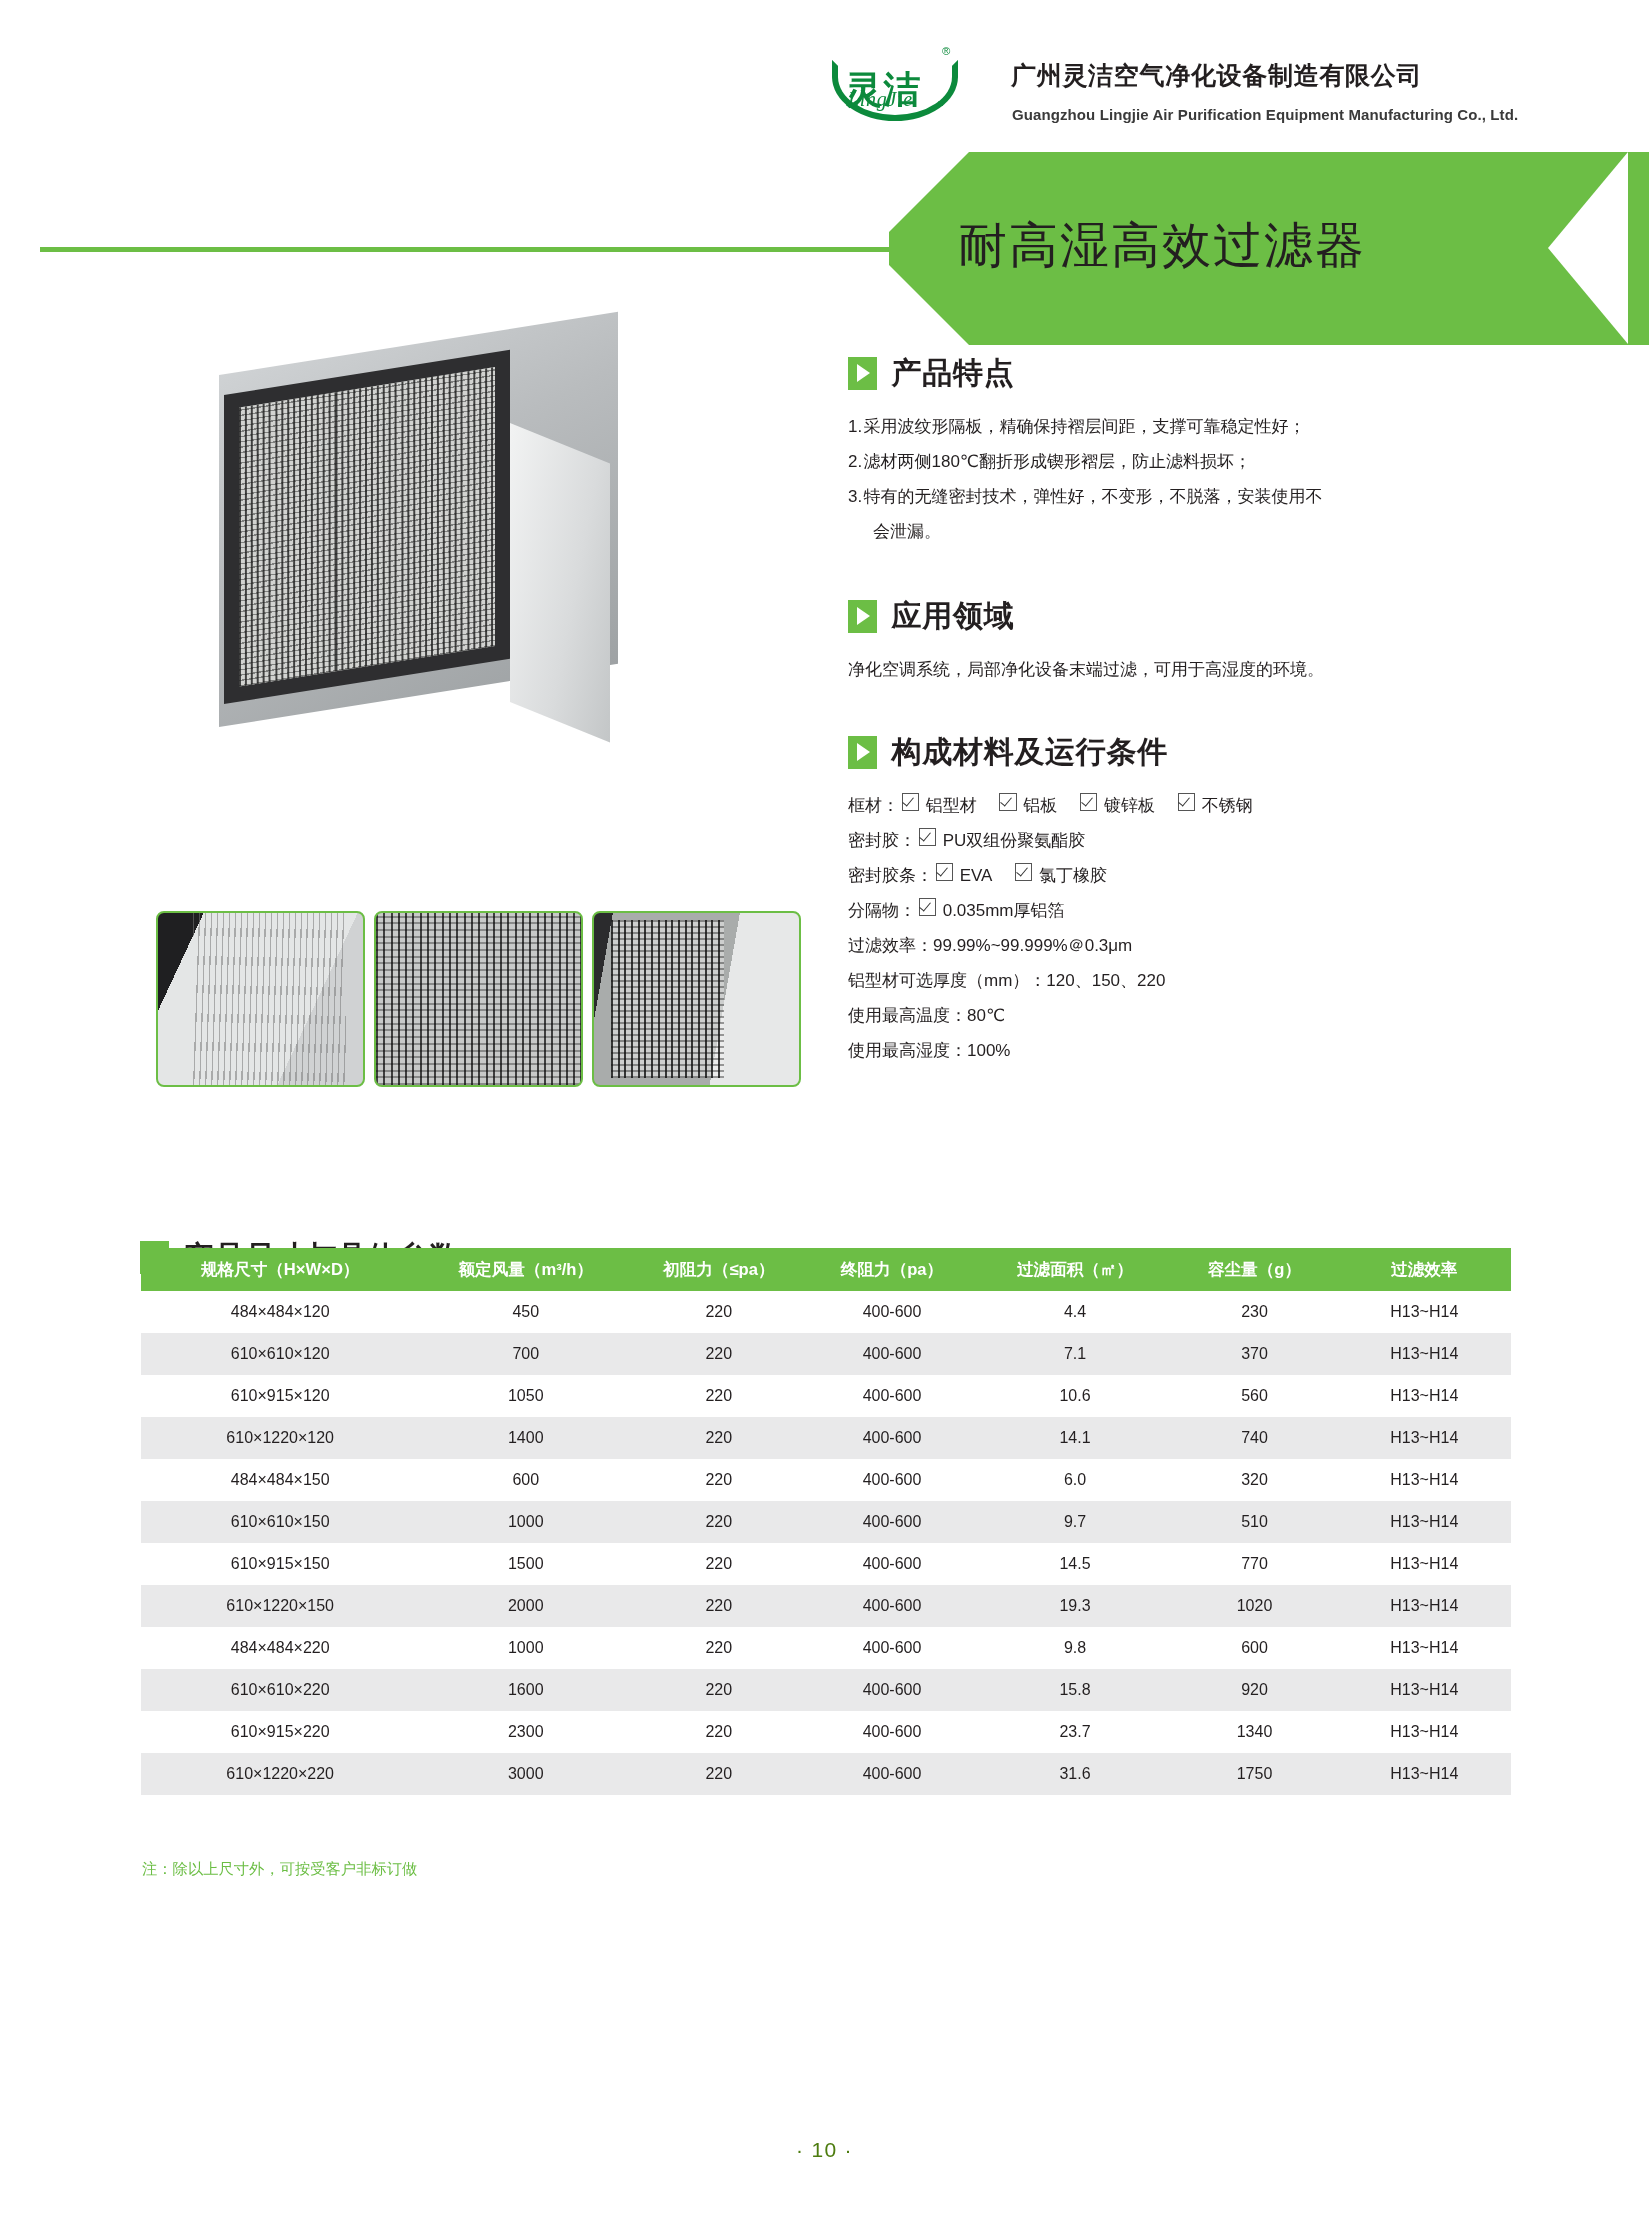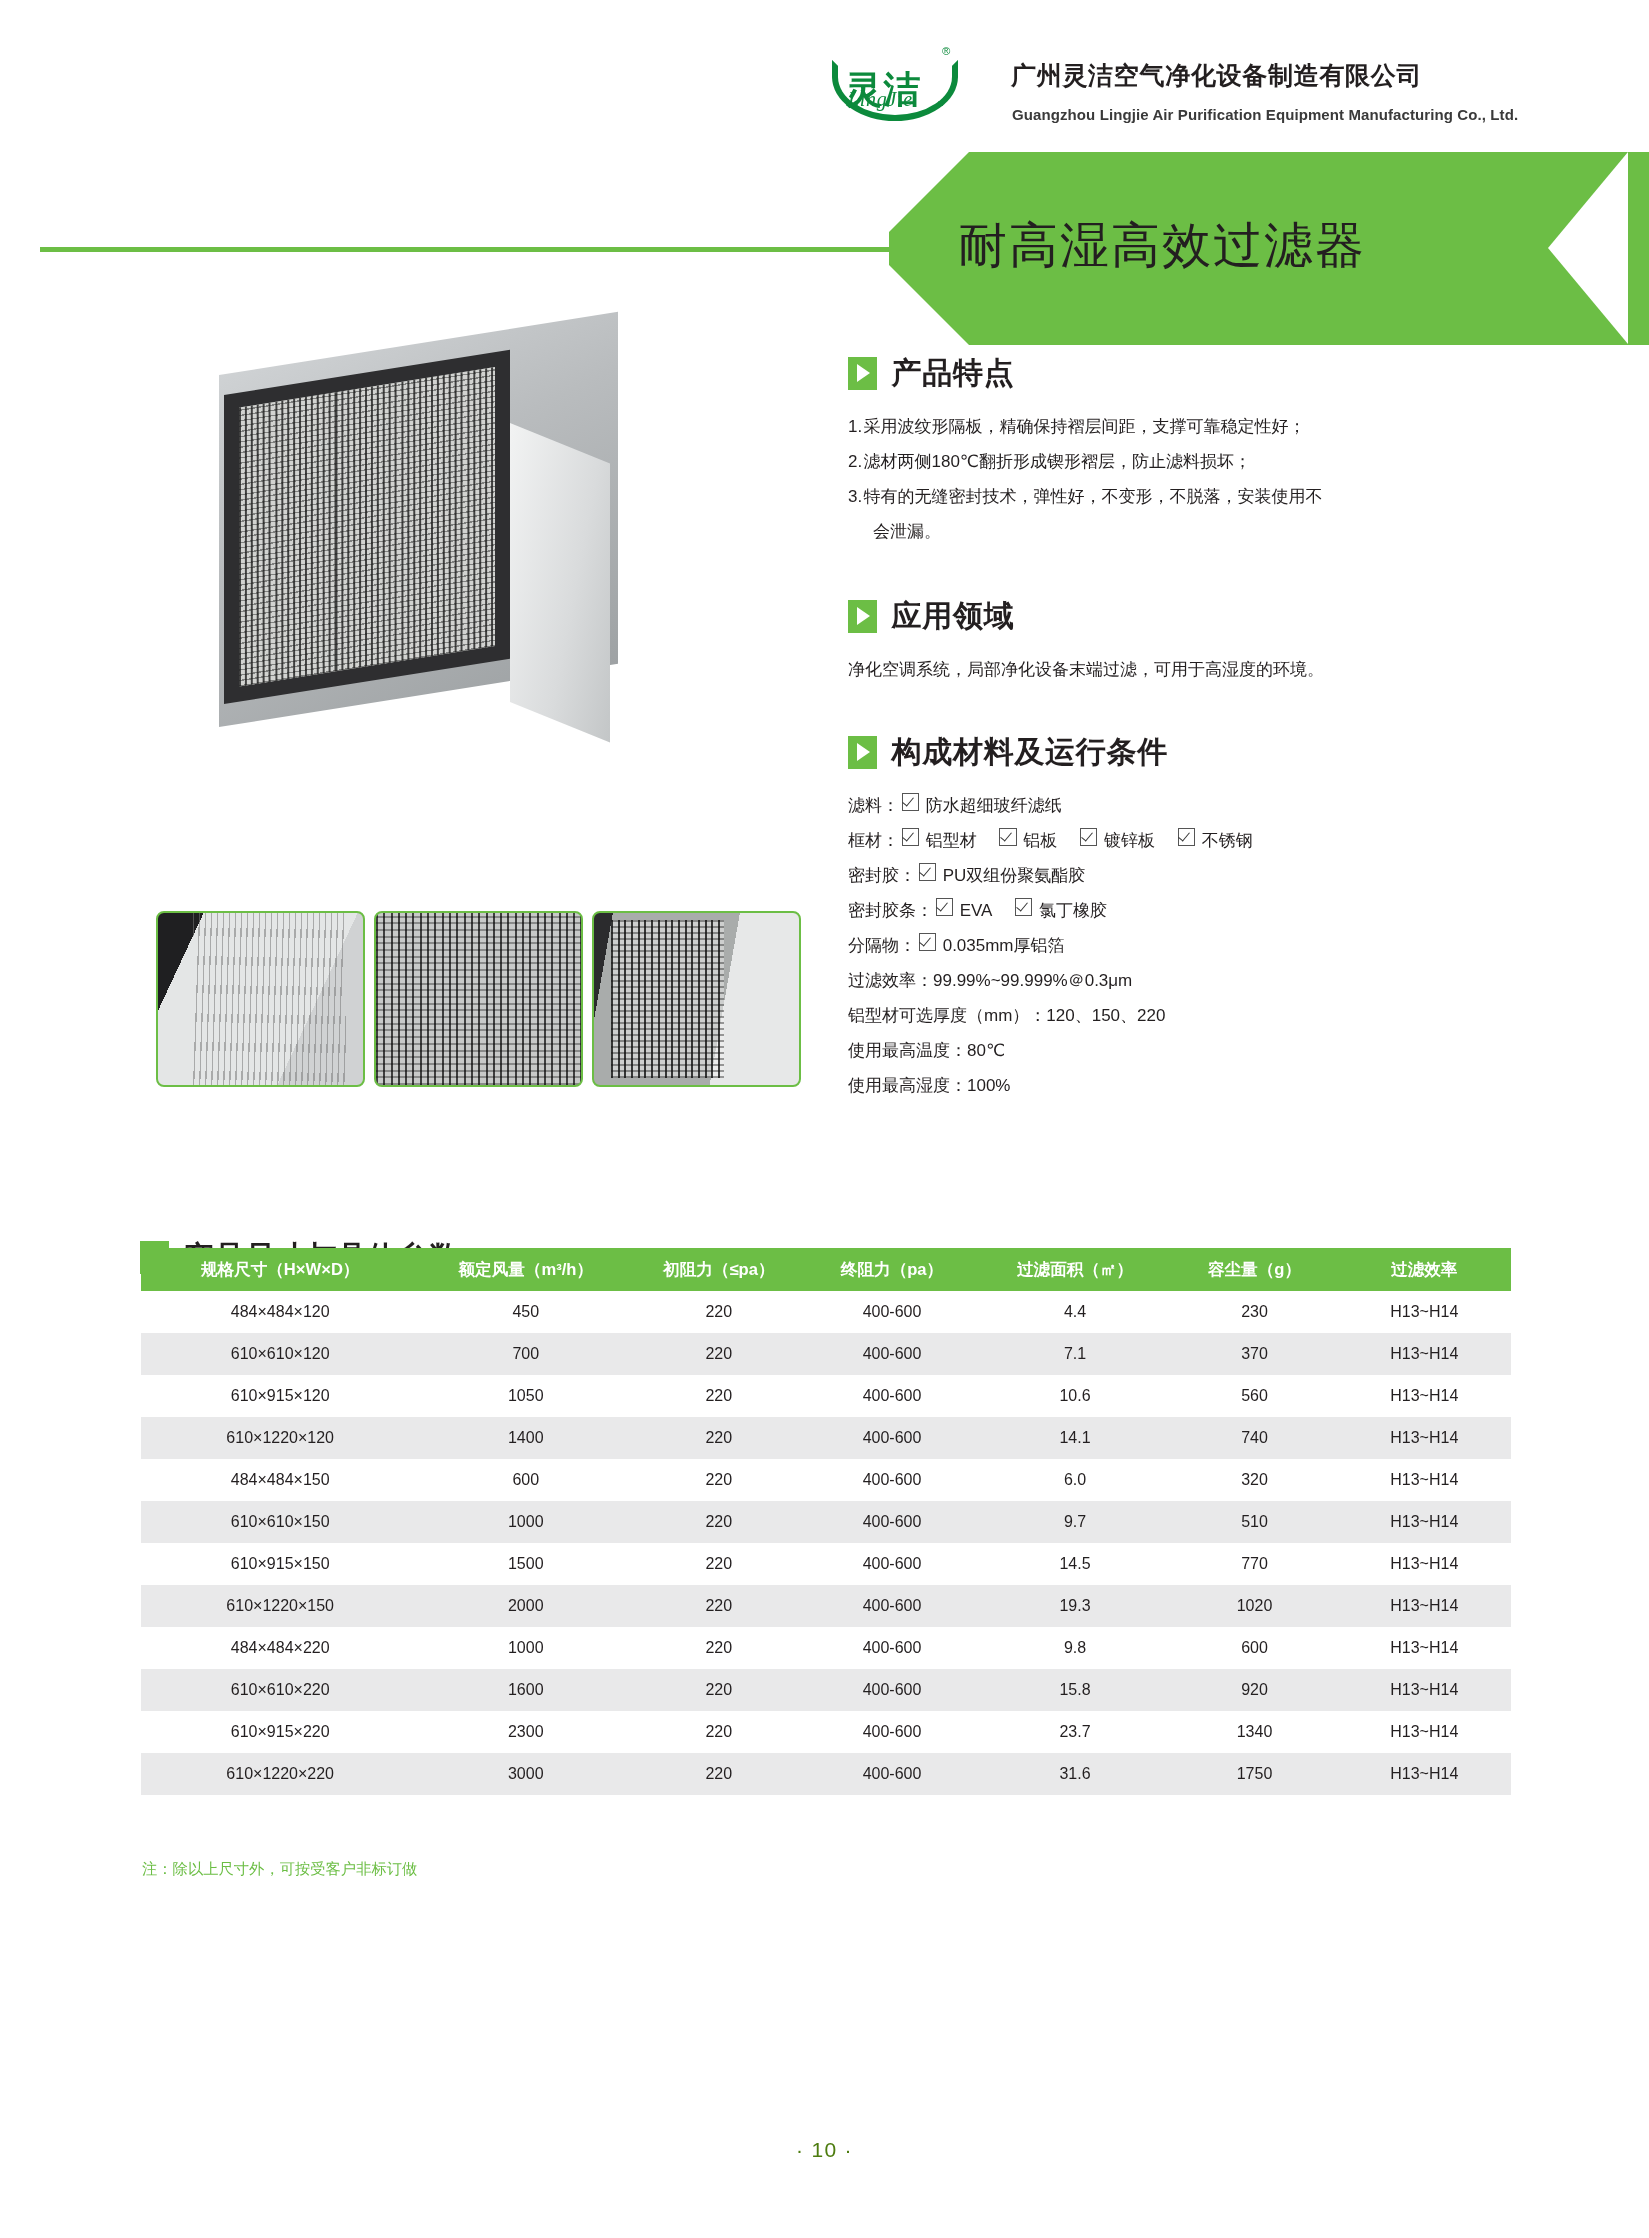--- a/index.html
+++ b/index.html
@@ -428,25 +428,20 @@
   </div>
 </div>
 
 <div class="section" style="top:705px;">
   <div class="sec-head">
     <div class="arrow-badge"></div>
     <div class="sec-title">构成材料及运行条件</div>
   </div>
   <div class="sec-body" style="width:632px;">
 
-    <div class="mat-row">
-      <span class="mat-label">滤料：</span>
-      <span class="chk"></span>
-      <span class="opt">防水超细玻纤滤纸</span>
-    </div>
 
     <div class="mat-row">
       <span class="mat-label">框材：</span>
       <span class="chk"></span>
       <span class="opt">铝型材</span>
       <span class="chk"></span>
       <span class="opt">铝板</span>
       <span class="chk"></span>
       <span class="opt">镀锌板</span>
       <span class="chk"></span>

